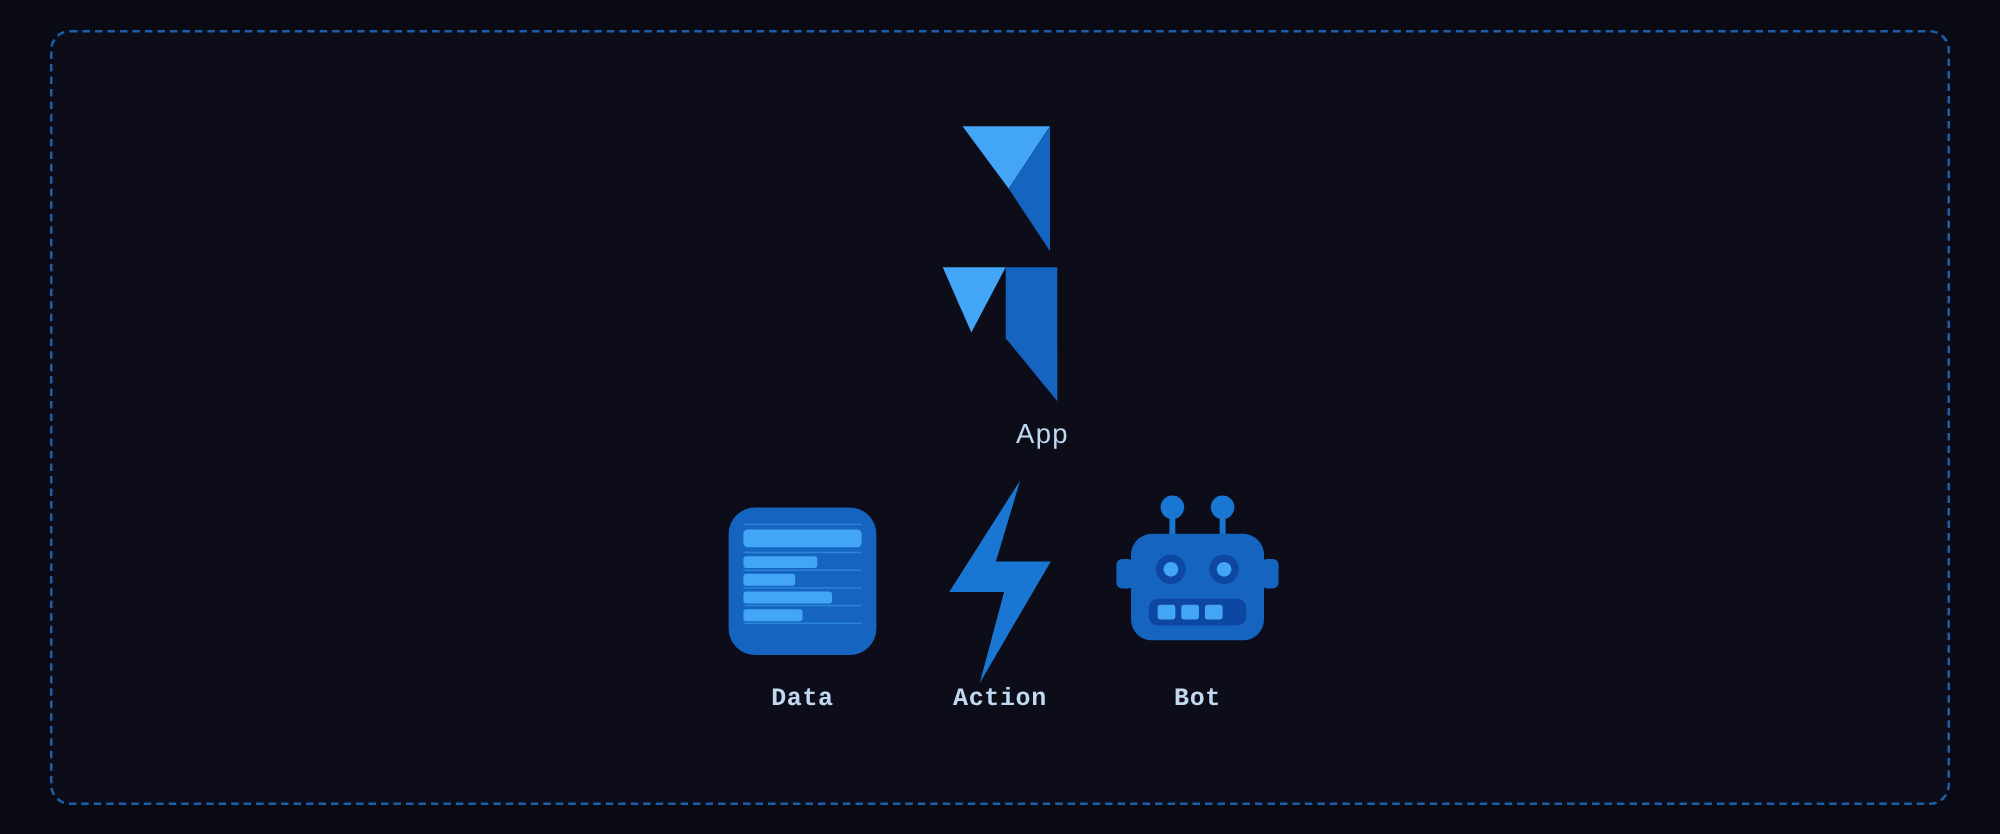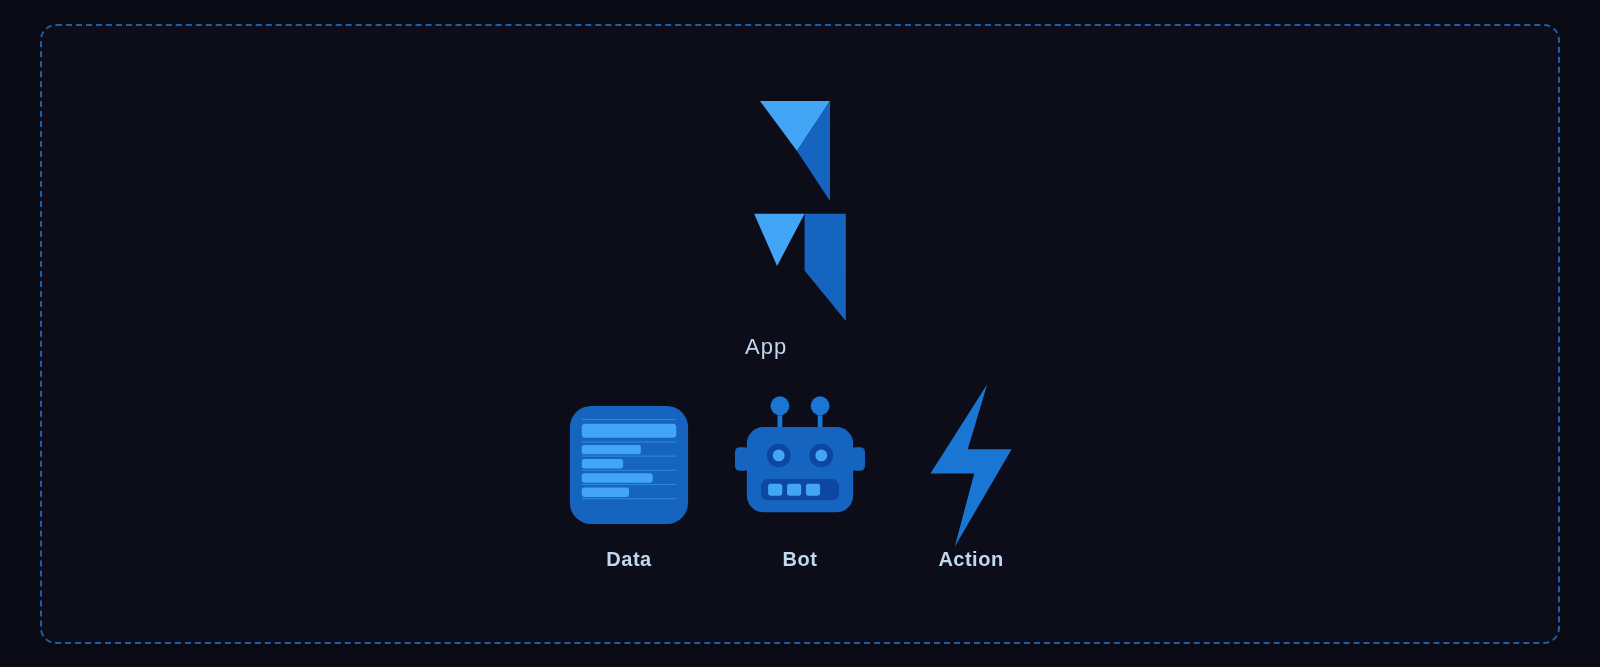--- a/index.html
+++ b/index.html
@@ -20,39 +20,40 @@
       background: #0d0d1a;
       display: flex;
       flex-direction: column;
       align-items: center;
       justify-content: center;
       position: relative;
     }
     .top-section {
       display: flex;
       flex-direction: column;
-      align-items: flex-start;
+      align-items: flex-end;
       margin-bottom: 40px;
     }
     .app-logo {
       width: 100px;
       height: 110px;
     }
     .app-label {
       color: #c0d8f0;
       font-size: 22px;
       font-weight: 500;
       margin-top: 8px;
       letter-spacing: 1px;
     }
     .icons-row {
       display: flex;
       align-items: flex-start;
       justify-content: center;
-      gap: 41px;
+      gap: 28px;
+      font-family: Liberation Mono, monospace;
     }
     .icon-item {
       display: flex;
       flex-direction: column;
       align-items: center;
       gap: 18px;
     }
     .icon-box {
       width: 130px;
       height: 130px;
@@ -108,20 +109,30 @@
           <rect x="15" y="71" width="80" height="1" fill="#42a5f5" opacity="0.5"></rect>
           <rect x="15" y="83" width="80" height="1" fill="#42a5f5" opacity="0.5"></rect>
         </svg>
       </div>
       <span class="icon-label">Data</span>
     </div>
 
 
     <div class="icon-item">
       <div class="icon-box">
+        <svg viewBox="0 0 80 110" fill="none" xmlns="http://www.w3.org/2000/svg">
+
+          <polygon points="50,5 15,60 42,60 30,105 65,45 38,45" fill="#1976d2"></polygon>
+        </svg>
+      </div>
+      <span class="icon-label">Action</span>
+    </div>
+
+    <div class="icon-item">
+      <div class="icon-box">
         <svg viewBox="0 0 110 120" fill="none" xmlns="http://www.w3.org/2000/svg">
 
           <circle cx="38" cy="10" r="8" fill="#1976d2"></circle>
           <circle cx="72" cy="10" r="8" fill="#1976d2"></circle>
           <line x1="38" y1="18" x2="38" y2="30" stroke="#1976d2" stroke-width="4"></line>
           <line x1="72" y1="18" x2="72" y2="30" stroke="#1976d2" stroke-width="4"></line>
 
           <rect x="10" y="28" width="90" height="72" rx="14" fill="#1565c0"></rect>
 
           <circle cx="37" cy="52" r="10" fill="#0d47a1"></circle>
@@ -134,27 +145,17 @@
           <rect x="44" y="76" width="12" height="10" rx="2" fill="#42a5f5"></rect>
           <rect x="60" y="76" width="12" height="10" rx="2" fill="#42a5f5"></rect>
 
           <rect x="0" y="45" width="12" height="20" rx="4" fill="#1565c0"></rect>
           <rect x="98" y="45" width="12" height="20" rx="4" fill="#1565c0"></rect>
         </svg>
       </div>
       <span class="icon-label">Bot</span>
     </div>
 
-    <div class="icon-item">
-      <div class="icon-box">
-        <svg viewBox="0 0 80 110" fill="none" xmlns="http://www.w3.org/2000/svg">
-
-          <polygon points="50,5 15,60 42,60 30,105 65,45 38,45" fill="#1976d2"></polygon>
-        </svg>
-      </div>
-      <span class="icon-label">Action</span>
-    </div>
-
 
 
 
   </div>
 </div>
 
 </body></html>

